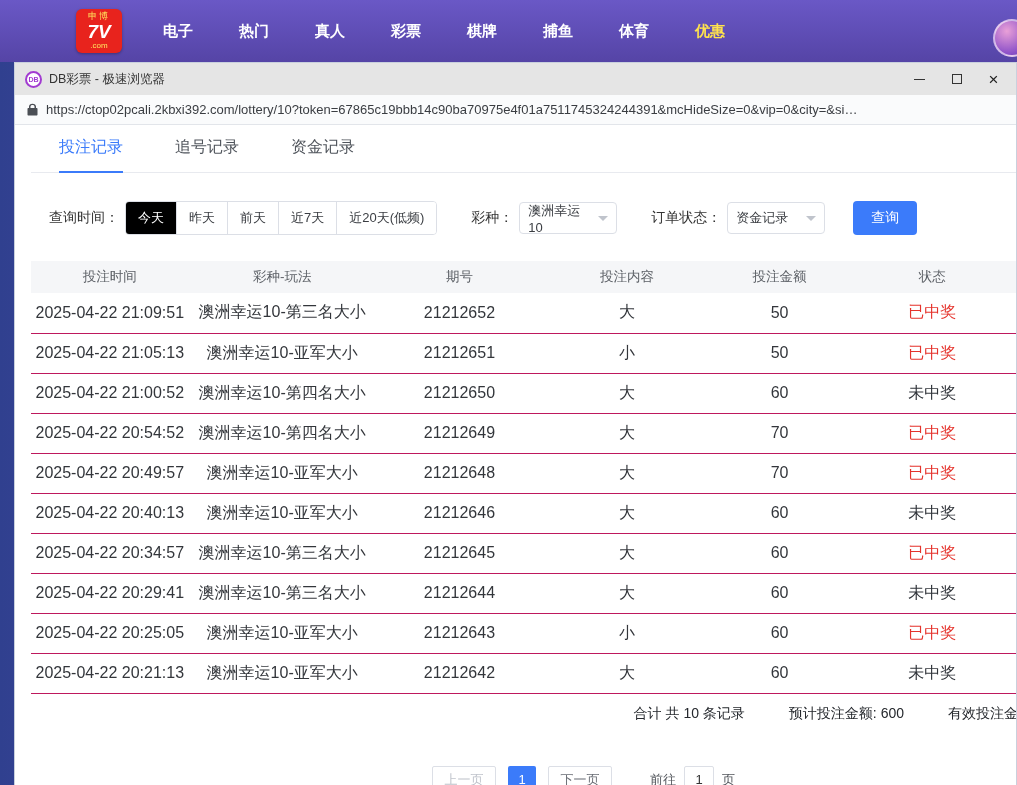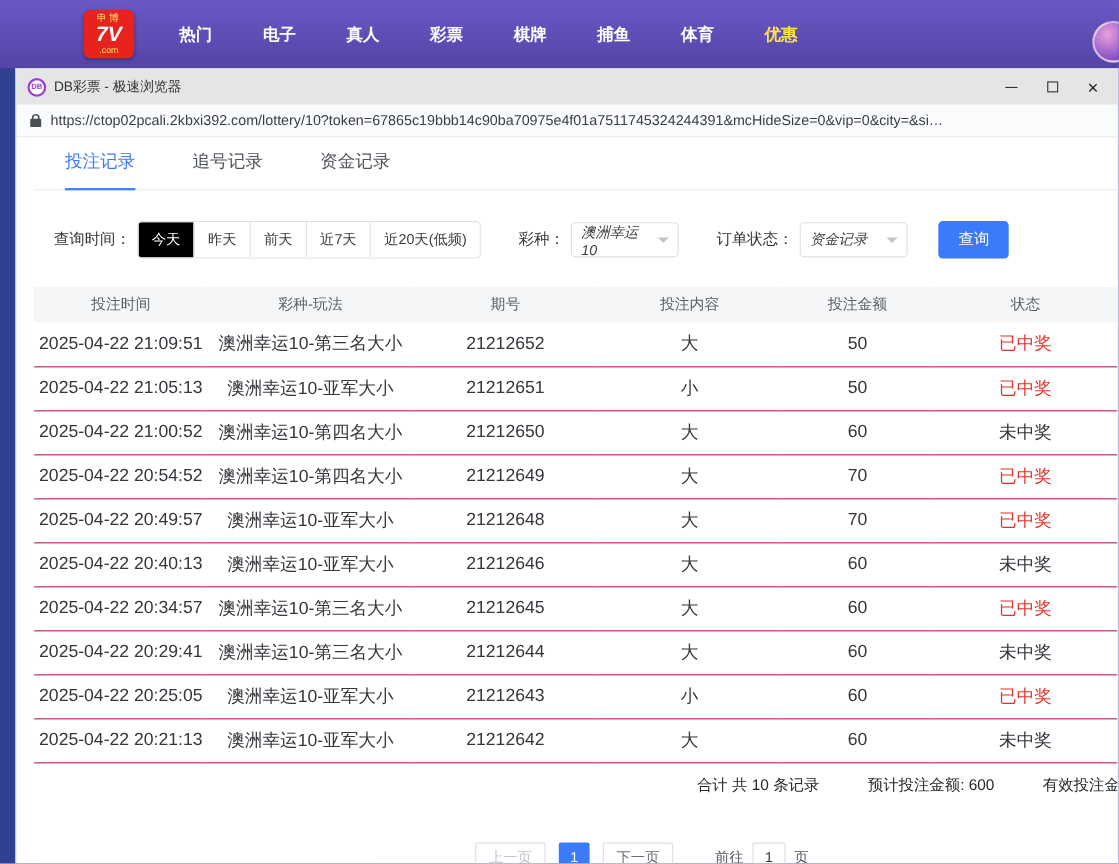--- a/index.html
+++ b/index.html
@@ -84,21 +84,21 @@
   .seg-btn {
     height:32px; line-height:32px; padding:0 12px; font-size:13px; color:#3a3d42;
     background:#fff; border-left:1px solid #dcdfe6; cursor:pointer; white-space:nowrap;
   }
   .seg-btn:first-child { border-left:none; }
   .seg-btn.active { background:#000000; color:#fff; }
   .flt-label { margin-left:34px; white-space:nowrap; }
   .select {
     display:flex; align-items:center; justify-content:space-between;
     width:98px; height:32px; border:1px solid #dcdfe6; border-radius:4px;
-    padding:0 8px; margin-left:6px; font-size:13px; color:#3a3d42; cursor:pointer; background:#fff;font-style:italic;
+    padding:0 8px; margin-left:6px; font-size:13px; color:#3a3d42; cursor:pointer; background:#fff;
   }
   .chevron {
     width:0; height:0; border-left:5px solid transparent; border-right:5px solid transparent;
     border-top:5px solid #c0c4cc; margin-left:4px;
   }
   .query-btn {
     margin-left:28px; width:64px; height:34px; background:#3b7bfa; color:#fff;
     border:none; border-radius:4px; font-size:14px; cursor:pointer;
   }
 
@@ -146,22 +146,22 @@
 
 <div class="screen">
 
   <div class="topnav">
     <div class="logo">
       <span class="l-top">申博</span>
       <span class="l-main">7V</span>
       <span class="l-bot">.com</span>
     </div>
     <div class="nav-items">
+      <span class="nav-item">电子</span>
       <span class="nav-item">热门</span>
-      <span class="nav-item">电子</span>
       <span class="nav-item">真人</span>
       <span class="nav-item">彩票</span>
       <span class="nav-item">棋牌</span>
       <span class="nav-item">捕鱼</span>
       <span class="nav-item">体育</span>
       <span class="nav-item active">优惠</span>
     </div>
     <div class="avatar"></div>
   </div>
 

